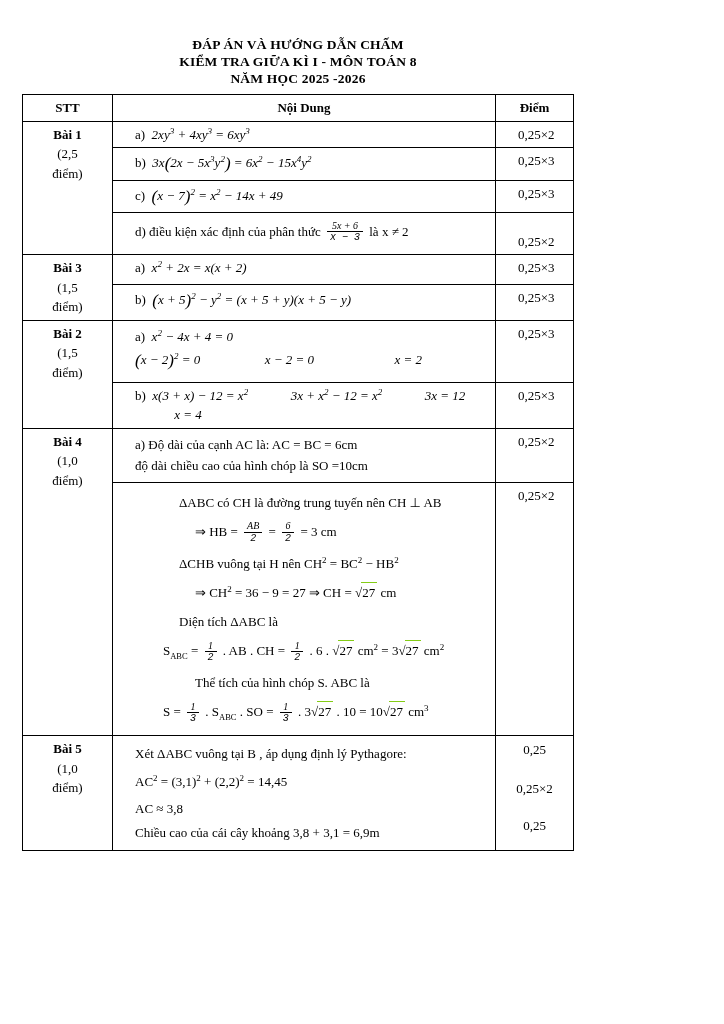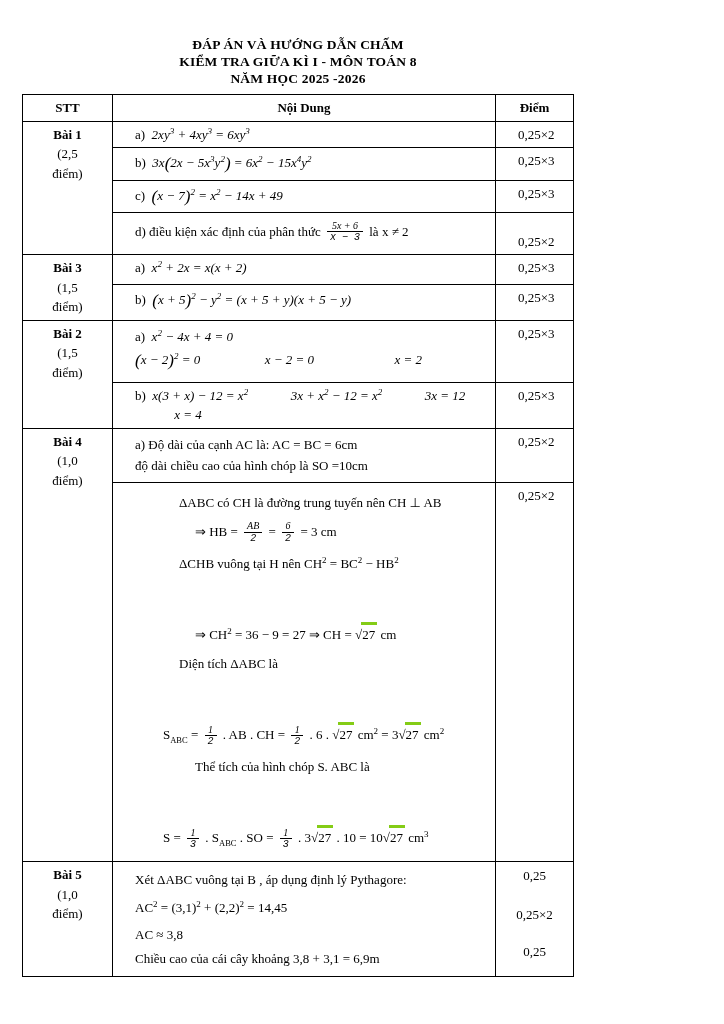--- a/index.html
+++ b/index.html
@@ -93,24 +93,23 @@
     font-size: 10px;
   }
   .frac .den {
     display: block;
     padding: 0 3px;
     font-size: 10px;
     font-family: Liberation Mono, monospace;
   }
   .sqrt {
     display: inline-block;
-    border-top: 3px solid #84cc16;
+    border-top: 1px solid #84cc16;
     padding: 0 2px 0 1px;
     margin-left: -1px;
-    margin-top: 40px;
   }
   .radic { display: inline-block; }
   .gap-sm { display: inline-block; width: 36px; }
   .gap-md { display: inline-block; width: 58px; }
   .gap-lg { display: inline-block; width: 74px; }
 </style>
 </head>
 <body>
 
 <div class="page">

